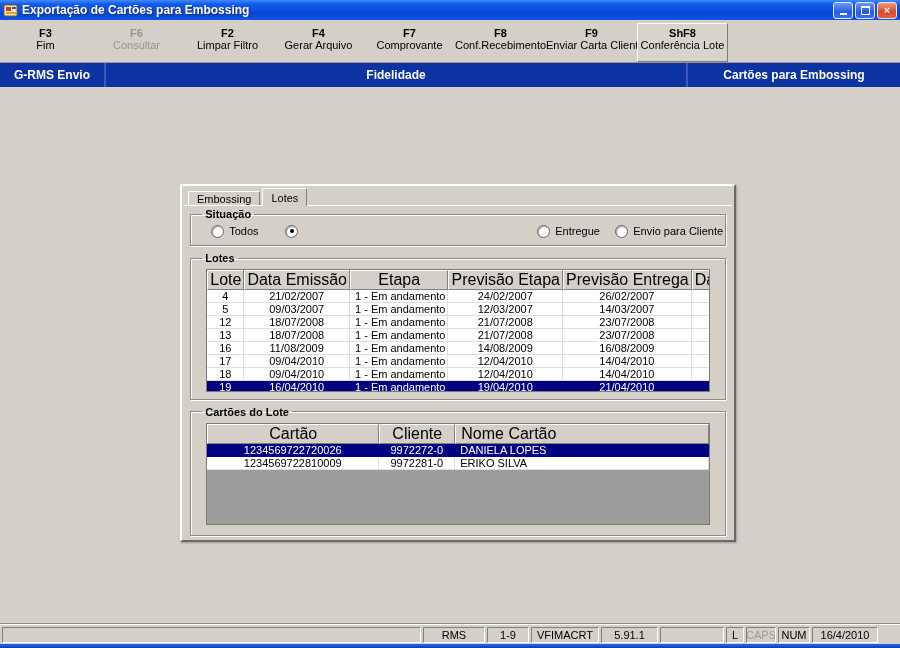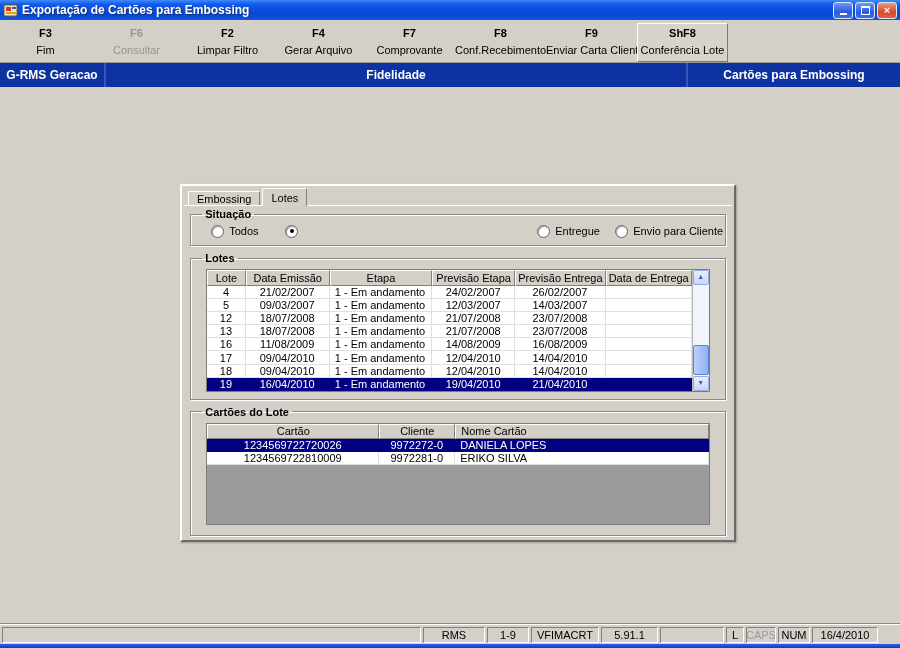--- a/index.html
+++ b/index.html
@@ -27,21 +27,21 @@
   .g-min{width:7px;height:2px;background:#fff;margin-top:7px;}
   .g-restore{width:7px;height:6px;border:1px solid #fff;border-top-width:2px;}
   .g-close{font-size:11px;font-weight:bold;line-height:11px;}
 
   
   .toolbar{
     height:43px;flex:none;background:#D4D0C8;display:flex;align-items:stretch;
     padding-top:3px;box-sizing:border-box;border-bottom:1px solid #9E9A92;
   }
   .tb-btn{width:91px;flex:none;text-align:center;padding-top:4px;box-sizing:border-box;}
-  .tb-key{font-weight:bold;font-size:11px;margin-bottom:5px;}
+  .tb-key{font-weight:bold;font-size:11px;}
   .tb-label{font-size:11px;white-space:nowrap;}
   .tb-btn.disabled{color:#9A968E;}
   .tb-btn.active{border:1px solid;border-color:#FFFFFF #7B7B7B #7B7B7B #FFFFFF;background:#D8D4CC;padding-top:3px;}
 
   
   .navbar{height:24px;flex:none;background:#0D32A2;display:flex;align-items:stretch;color:#fff;font-weight:bold;font-size:12px;}
   .nav-left{width:104px;display:flex;align-items:center;justify-content:center;border-right:2px solid #3A57B8;}
   .nav-center{flex:1;display:flex;align-items:center;justify-content:center;}
   .nav-right{width:212px;display:flex;align-items:center;justify-content:center;border-left:2px solid #3A57B8;}
 
@@ -76,21 +76,21 @@
   }
   .radio-circle.checked::after{content:'';width:4px;height:4px;border-radius:50%;background:#000;}
 
   
   .grid-wrap{height:121px;margin:1px 7px 0;border:1px solid #7B7B7B;background:#fff;display:flex;overflow:hidden;}
   .grid-wrap2{height:100px;margin:1px 7px 16px;border:1px solid #7B7B7B;background:#9C9C9C;overflow:hidden;}
   table{border-collapse:separate;border-spacing:0;table-layout:fixed;flex:1;min-width:0;}
   .grid-wrap2 table{width:100%;}
   th{
     background:#D4D0C8;border:1px solid;border-color:#FFFFFF #808080 #808080 #FFFFFF;
-    font-weight:normal;font-size:11px;height:16px;box-sizing:border-box;
+    font-weight:normal;font-size:16px;height:16px;box-sizing:border-box;
     overflow:hidden;white-space:nowrap;padding:0 2px;text-align:center;
   }
   .cartoes-table th{height:15px;}
   td{
     height:13px;box-sizing:border-box;font-size:11px;text-align:center;padding:0 2px;
     white-space:nowrap;overflow:hidden;background:#fff;
     border-right:1px solid #DFDFDF;border-bottom:1px solid #DFDFDF;
   }
   .lotes-table td:nth-child(3){text-align:left;padding-left:5px;}
   .cartoes-table th:nth-child(3){text-align:left;padding-left:5px;}
@@ -175,21 +175,21 @@
         <div class="tb-key">F9</div>
         <div class="tb-label">Enviar Carta Cliente</div>
       </div>
       <div class="tb-btn active">
         <div class="tb-key">ShF8</div>
         <div class="tb-label">Conferência Lote</div>
       </div>
     </div>
 
   <div class="navbar">
-    <div class="nav-left">G-RMS Geracao</div>
+    <div class="nav-left">G-RMS Envio</div>
     <div class="nav-center">Fidelidade</div>
     <div class="nav-right">Cartões para Embossing</div>
   </div>
 
   <div class="main">
     <div class="panel">
       <div class="tabs" id="tabs">
           <div class="tab">Embossing</div>
           <div class="tab active">Lotes</div>
         </div>

